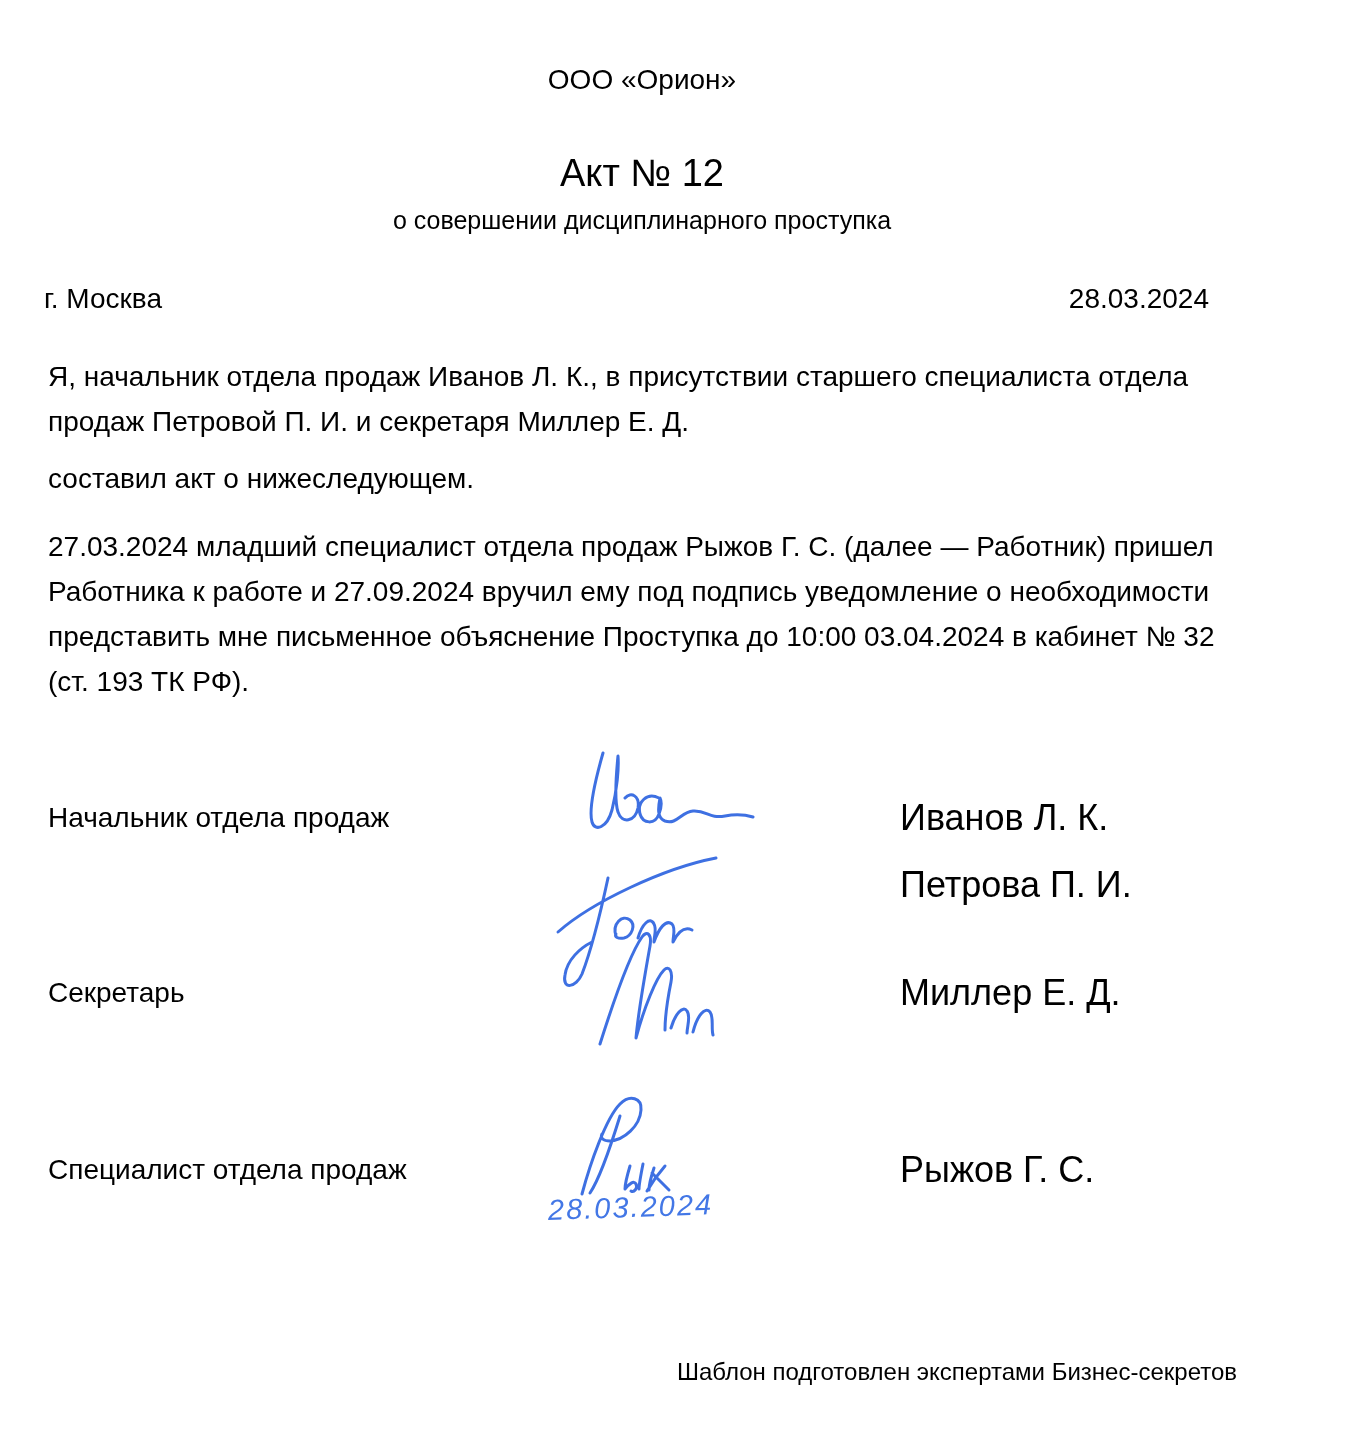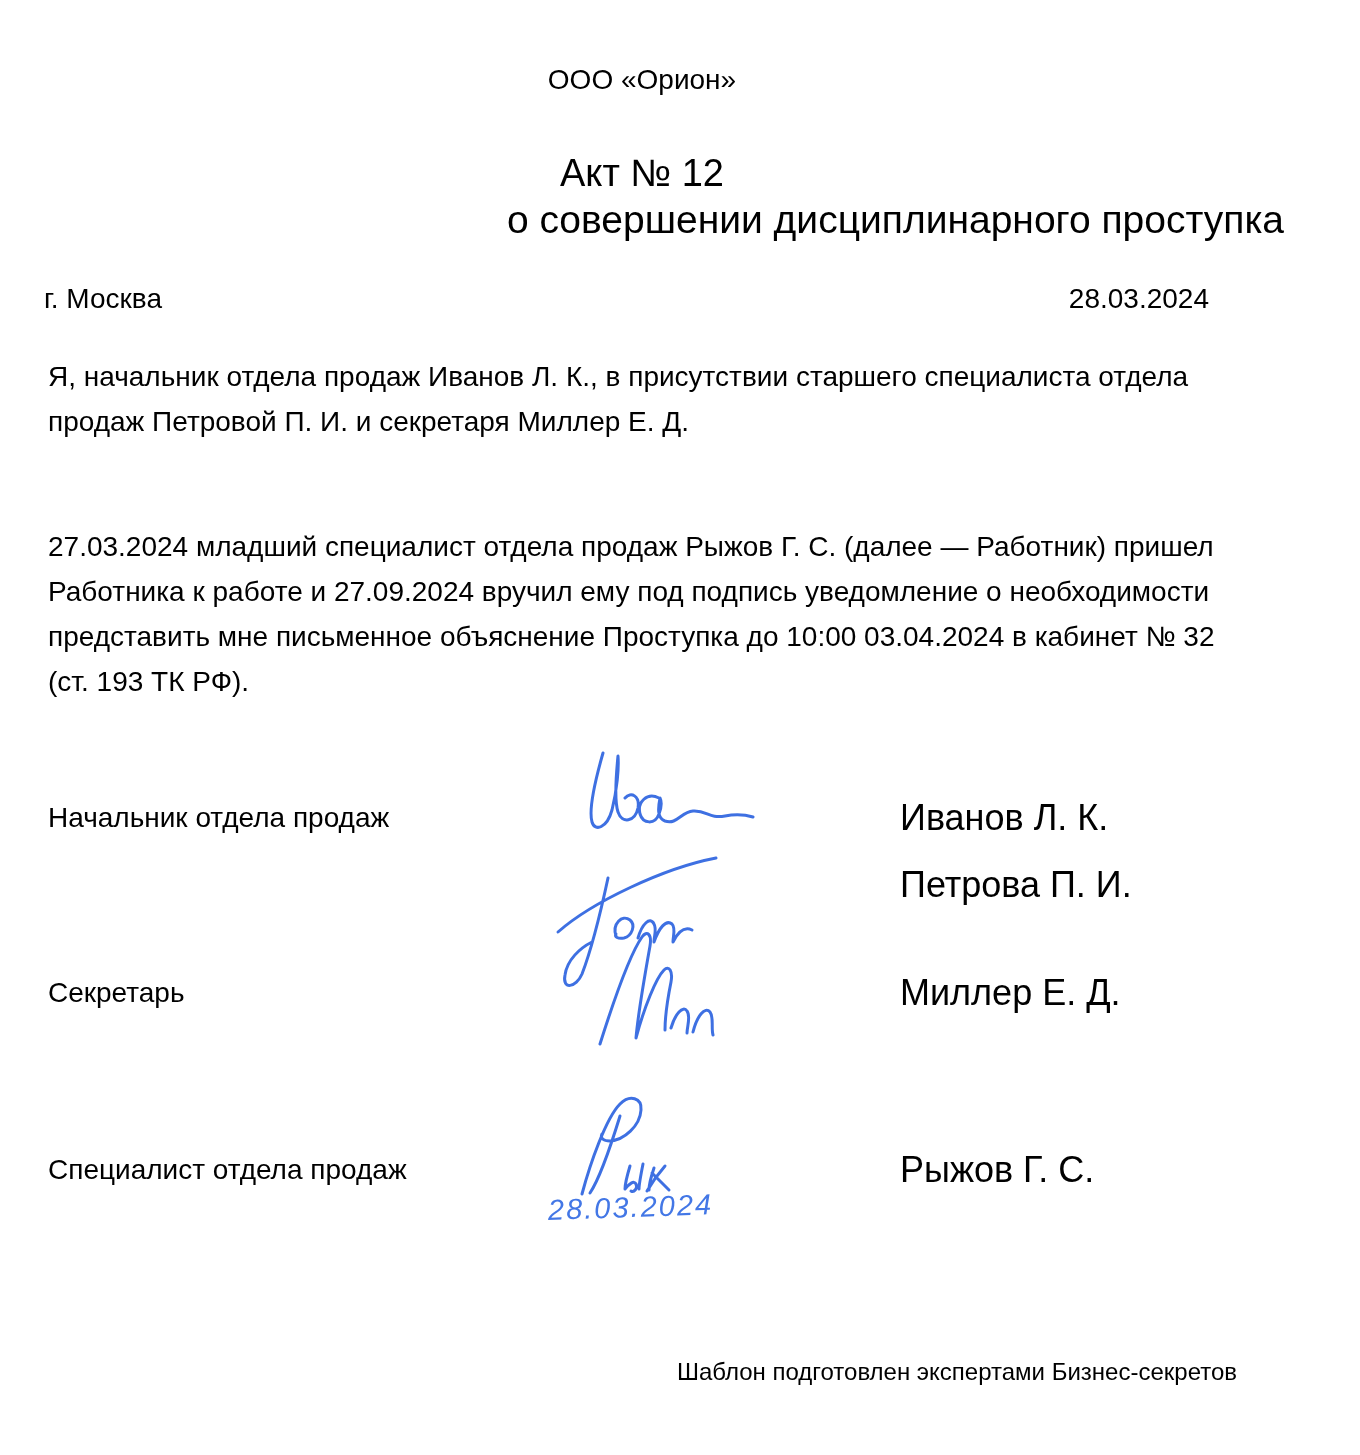--- a/index.html
+++ b/index.html
@@ -8,21 +8,21 @@
     width:1284px;height:1455px;
     background:#ffffff;
     font-family:"Liberation Sans",sans-serif;
     color:#000000;
     overflow:hidden;
   }
   .abs{position:absolute;}
   .centered{left:0;width:100%;text-align:center;}
   .org{top:64px;font-size:28px;line-height:32px;}
   .title{top:150px;font-size:38px;line-height:46px;}
-  .subtitle{top:203px;font-size:39px;line-height:34px;text-align:right;}
+  .subtitle{top:203px;font-size:25px;line-height:34px;}
   .meta{top:282px;left:44px;right:75px;font-size:28px;line-height:34px;display:flex;justify-content:space-between;}
   .body-text{font-size:28px;line-height:45px;}
   .line{white-space:nowrap;}
   .p-intro{top:354px;left:48px;}
   .p-statement{top:456px;left:48px;}
   .p-body{top:524px;left:48px;}
   .role{left:48px;font-size:28px;line-height:45px;}
   .name{left:900px;font-size:36px;line-height:45px;white-space:nowrap;}
   .row1{top:795px;}
   .row2{top:862px;}
@@ -52,20 +52,21 @@
   <div class="abs meta">
     <span>г. Москва</span>
     <span>28.03.2024</span>
   </div>
 
   <div class="abs body-text p-intro">
     <div class="line">Я, начальник отдела продаж Иванов Л. К., в присутствии старшего специалиста отдела</div>
     <div class="line">продаж Петровой П. И. и секретаря Миллер Е. Д.</div>
   </div>
 
+  <div class="abs body-text p-statement line">составил акт о нижеследующем.</div>
 
   <div class="abs body-text p-body">
     <div class="line">27.03.2024 младший специалист отдела продаж Рыжов Г. С. (далее — Работник) пришел</div>
     <div class="line">Работника к работе и 27.09.2024 вручил ему под подпись уведомление о необходимости</div>
     <div class="line">представить мне письменное объяснение Проступка до 10:00 03.04.2024 в кабинет № 32</div>
     <div class="line">(ст. 193 ТК РФ).</div>
   </div>
 
   <div class="abs role row1 line">Начальник отдела продаж</div>
   <div class="sig" style="left:583px;top:748px;">

